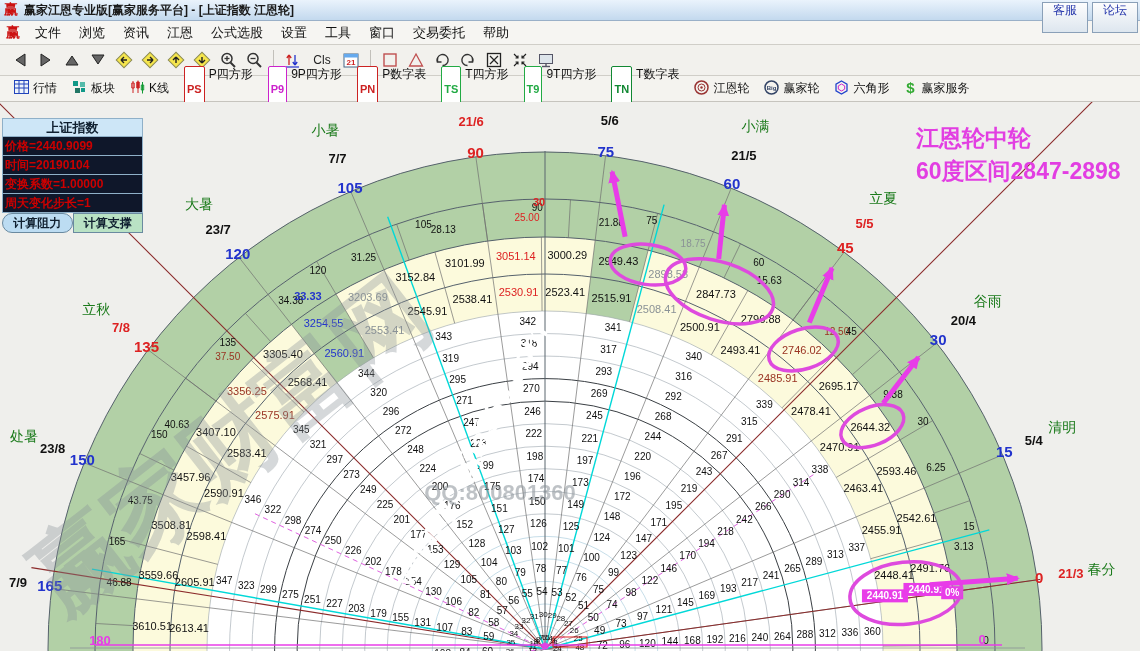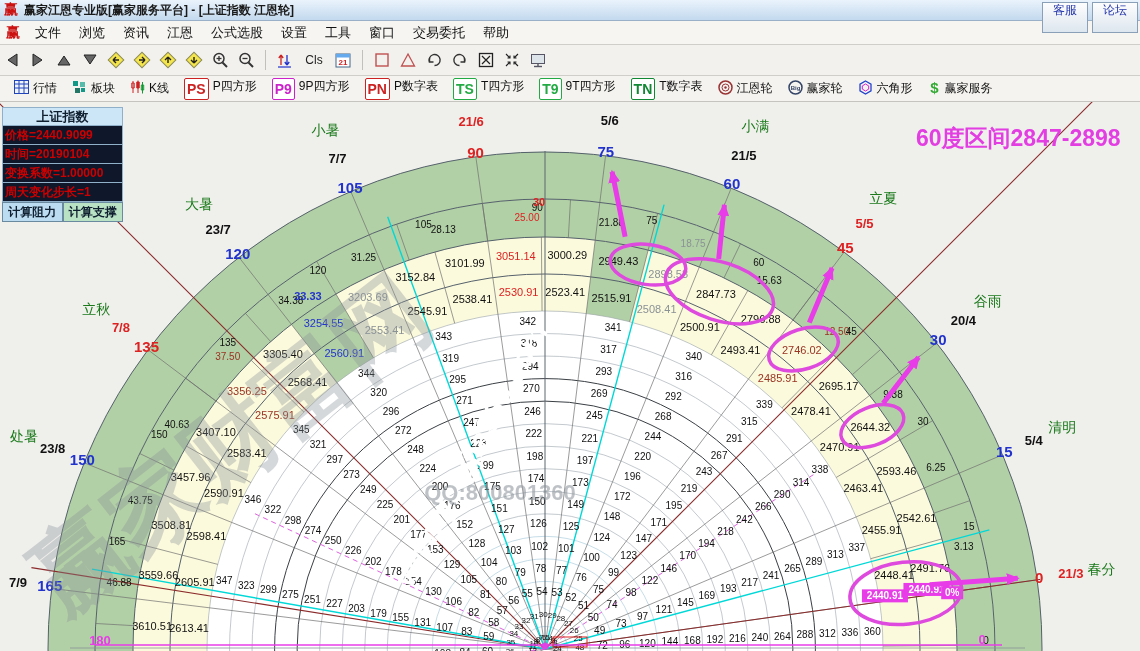--- a/index.html
+++ b/index.html
@@ -4,35 +4,35 @@
 <style>
   * { margin:0; padding:0; box-sizing:border-box; }
   html,body { width:1140px; height:651px; overflow:hidden; font-family:"Liberation Sans","DejaVu Sans",sans-serif; background:#efefec; }
   .titlebar { height:21px; background:linear-gradient(#eaf3fc,#c3d9ee); border-bottom:1px solid #9ab0c8; display:flex; align-items:center; padding:0 4px; position:relative; }
   .logo { color:#cc1111; font-weight:bold; font-size:14px; margin-right:6px; }
   .title-text { font-size:12px; color:#1a1a1a; font-weight:bold; }
   .tb-buttons { position:absolute; right:2px; top:2px; display:flex; gap:4px; }
   .tb-btn { font-size:12px; color:#2233aa; background:linear-gradient(#fdfdfd,#dde6ef); border:1px solid #8aa0b8; padding:0 10px; height:31px; line-height:15px; white-space:nowrap; }
   .menubar { height:24px; background:#f6f5f2; border-bottom:1px solid #d0cec8; display:flex; align-items:center; padding:0 6px; }
   .menu-item { font-size:13px; color:#111; padding:6px 9px; cursor:default; }
-  .toolbar { height:31px; background:#f2f1ed; border-bottom:1px solid #d0cec8; display:flex; align-items:center; padding:0 0; gap:2px; }
+  .toolbar { height:31px; background:#f2f1ed; border-bottom:1px solid #d0cec8; display:flex; align-items:center; padding:0 8px; gap:2px; }
   .tool-btn { width:24px; height:24px; display:flex; align-items:center; justify-content:center; border:1px solid transparent; }
   .tool-sep { width:1px; height:20px; background:#c2c0ba; margin:0 5px; }
   .cls-label { font-size:12px; color:#222; }
   .tabbar { height:26px; background:#f4f3ef; border-bottom:1px solid #c6c4be; display:flex; align-items:center; padding:0 8px; gap:3px; }
   .tab-item { display:flex; align-items:flex-start; gap:4px; font-size:12px; color:#111; padding:2px 6px; cursor:default; white-space:nowrap; }
-  .badge { display:inline-block; font-size:14px; font-weight:bold; border:1px solid; padding:4px 2px; background:#fff; line-height:12px; border-radius:2px; }
+  .badge { display:inline-block; font-size:11px; font-weight:bold; border:1px solid; padding:16px 2px; background:#fff; line-height:12px; border-radius:2px; }
   .chart-area { position:relative; width:1140px; height:549px; background:#efefec; }
   #wheel { position:absolute; left:0; top:0; }
-  .panel { position:absolute; left:2px; top:5px; width:121px; font-weight:bold; z-index:5; }
+  .panel { position:absolute; left:2px; top:16px; width:141px; font-weight:bold; z-index:5; }
   .panel-header { background:#cde6f7; border:1px solid #8fb0c8; font-size:13px; color:#102030; text-align:center; height:19px; line-height:18px; }
   .panel-row { background:#0f172a; border:1px solid #8fb0c8; border-top:none; font-size:12px; color:#cc0000; height:19px; line-height:18px; padding-left:2px; white-space:nowrap; overflow:hidden; }
   .panel-btns { display:flex; }
   .panel-btn { flex:1; font-size:12px; color:#102030; height:20px; line-height:19px; text-align:center; border:1px solid #6a8aa0; cursor:default; white-space:nowrap; }
-  .panel-btn.blue { background:#bcdcf2; }
+  .panel-btn.blue { background:#bcdcf2;border-radius:10px; }
   .panel-btn.green { background:#b9e2c4; }
   .annotation { position:absolute; left:916px; top:20px; color:#e23ee2; font-weight:bold; font-size:23px; line-height:33px; z-index:4; }
   .annotation div { white-space:nowrap; }
   .annotation .l2 { padding-left:10px; }
 </style>
 </head>
 <body>
 
 <div class="titlebar">
   <span class="logo">赢</span>
@@ -714,15 +714,16 @@
         <div class="panel-row">时间=20190104</div>
         <div class="panel-row">变换系数=1.00000</div>
         <div class="panel-row">周天变化步长=1</div>
       </div>
     <div class="panel-btns" id="panel-btns">
         <div class="panel-btn blue">计算阻力</div>
         <div class="panel-btn green">计算支撑</div>
       </div>
   </div>
   <div class="annotation">
+    <div>江恩轮中轮</div>
     <div>60度区间2847-2898</div>
   </div>
 </div>
 
 </body></html>

